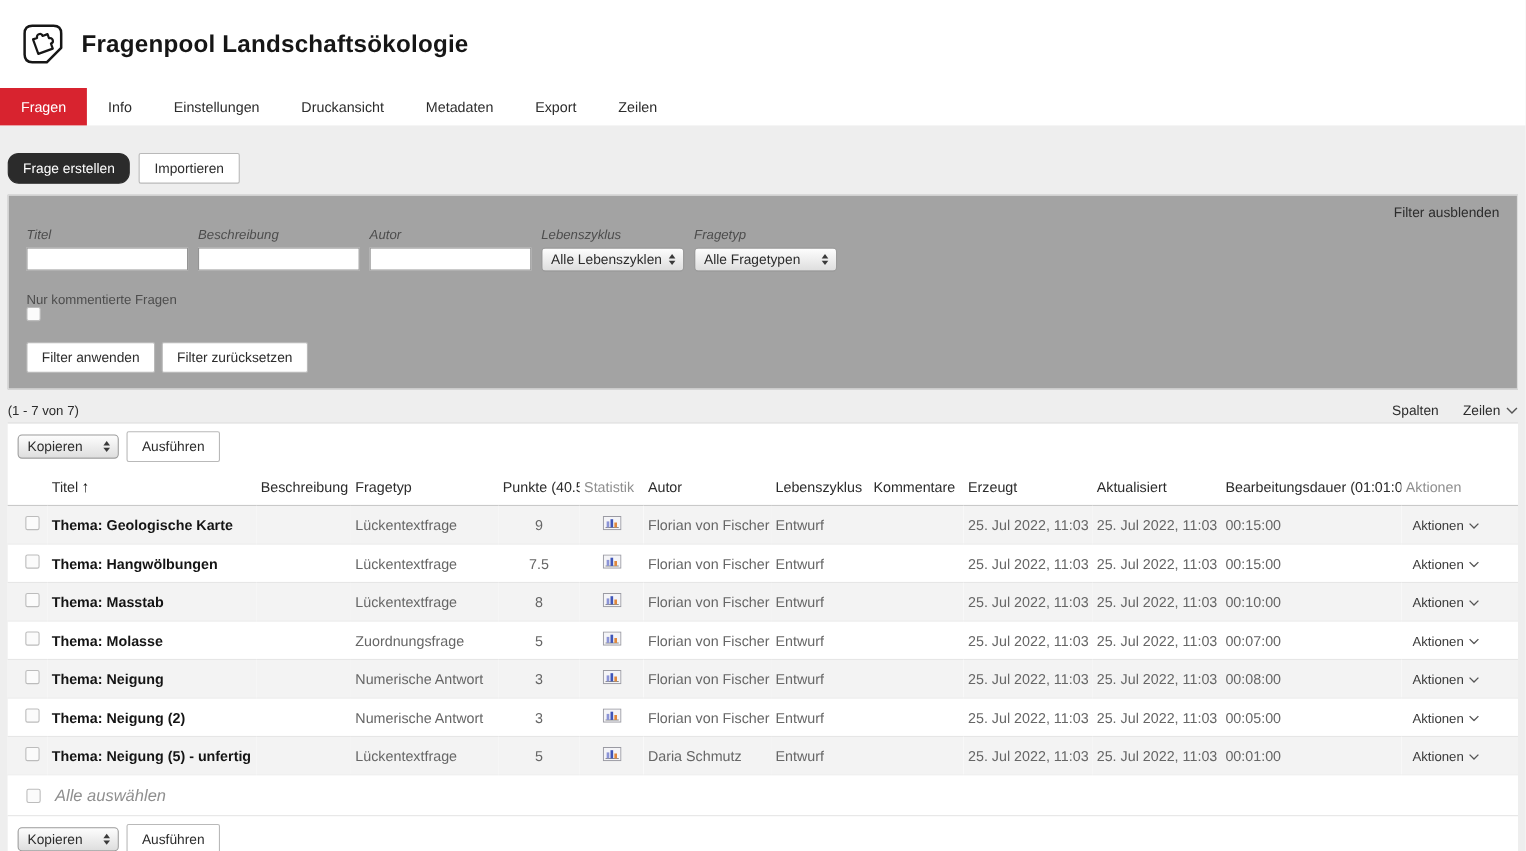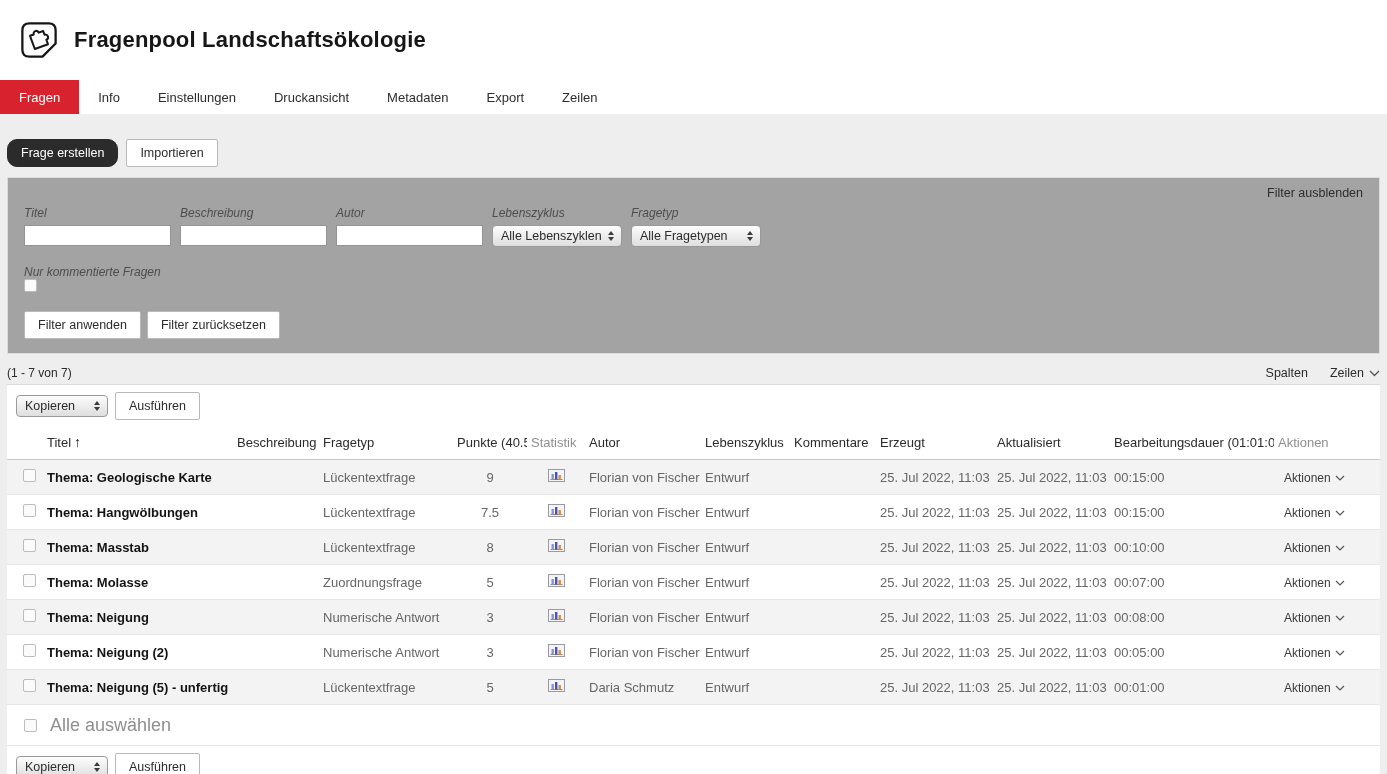--- a/index.html
+++ b/index.html
@@ -76,21 +76,21 @@
     background: linear-gradient(#fdfdfd, #dedede);
     padding: 0 7px 0 8px;
     font-size: 12.5px;
     cursor: pointer;
     white-space: nowrap;
   }
   .fake-select.small { width: 92px; }
   .sel-arrows { margin-left: auto; display: flex; flex-direction: column; gap: 2px; padding-left: 6px; }
   .tri-up { width: 0; height: 0; border-left: 3.5px solid transparent; border-right: 3.5px solid transparent; border-bottom: 4.5px solid #3a3a3a; }
   .tri-down { width: 0; height: 0; border-left: 3.5px solid transparent; border-right: 3.5px solid transparent; border-top: 4.5px solid #3a3a3a; }
-  .filter-check-label { font-style: italic; font-size: 12px; color: #4d4d4d; margin-top: 18px; }
+  .filter-check-label { font-size: 12px; color: #4d4d4d; margin-top: 18px; }
   input[type="checkbox"] {
     appearance: none; -webkit-appearance: none;
     width: 13px; height: 13px;
     border: 1px solid #bcbcbc;
     border-radius: 2px;
     background: #fbfbfb;
     margin: 0; cursor: pointer;
   }
   .filter-cb { margin-top: 7px; }
   .filter-buttons { margin-top: 16px; display: flex; gap: 6px; }
@@ -148,21 +148,21 @@
     white-space: nowrap; overflow: hidden;
     vertical-align: middle;
   }
   td.center, th.center { text-align: center; }
   .row-title { font-weight: bold; color: #141414; cursor: pointer; }
   td.c-check-cell, th.c-check-cell { padding-left: 16px; }
   .actions-link { font-size: 12px; color: #3a3a3a; cursor: pointer; display: inline-flex; align-items: center; gap: 4px; }
   td.actions-cell { text-align: left; padding-left: 10px; }
   .stat-icon { display: inline-flex; cursor: pointer; }
   .selectall-row { display: flex; align-items: center; gap: 13px; padding: 10px 9px 9px 17px; background: #ffffff; border-bottom: 1px solid #e6e6e6; }
-  .selectall-label { font-size: 18px; color: #8f8f8f; }
+  .selectall-label { font-size: 15px; color: #8f8f8f; font-style: italic; }
   .chev { display: inline-block; }
 </style>
 </head>
 <body>
 
 <div class="app-header">
   <span class="obj-icon">
     <svg width="42" height="42" viewBox="0 0 48 48">
       <path d="M13 5 H35 Q43 5 43 13 V28 L28 43 H13 Q5 43 5 35 V13 Q5 5 13 5 Z" fill="none" stroke="#161616" stroke-width="2.6" stroke-linejoin="round"></path>
       <g transform="translate(24,24) rotate(-20)">

